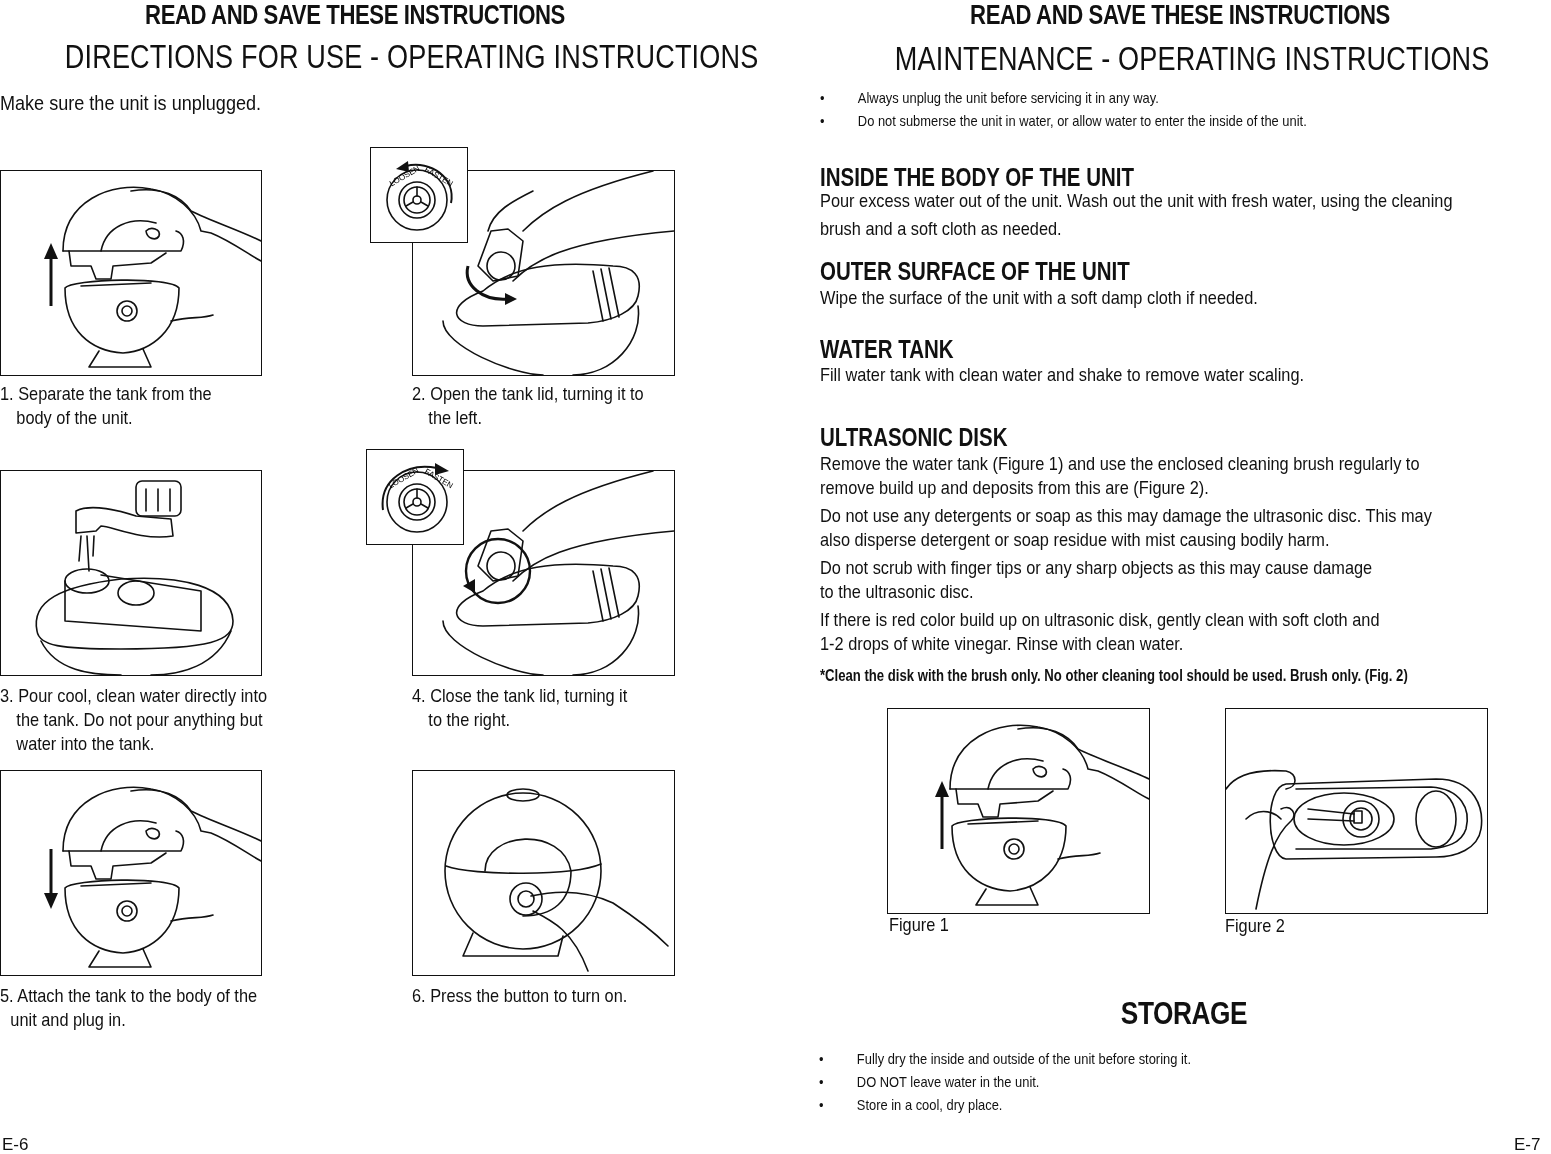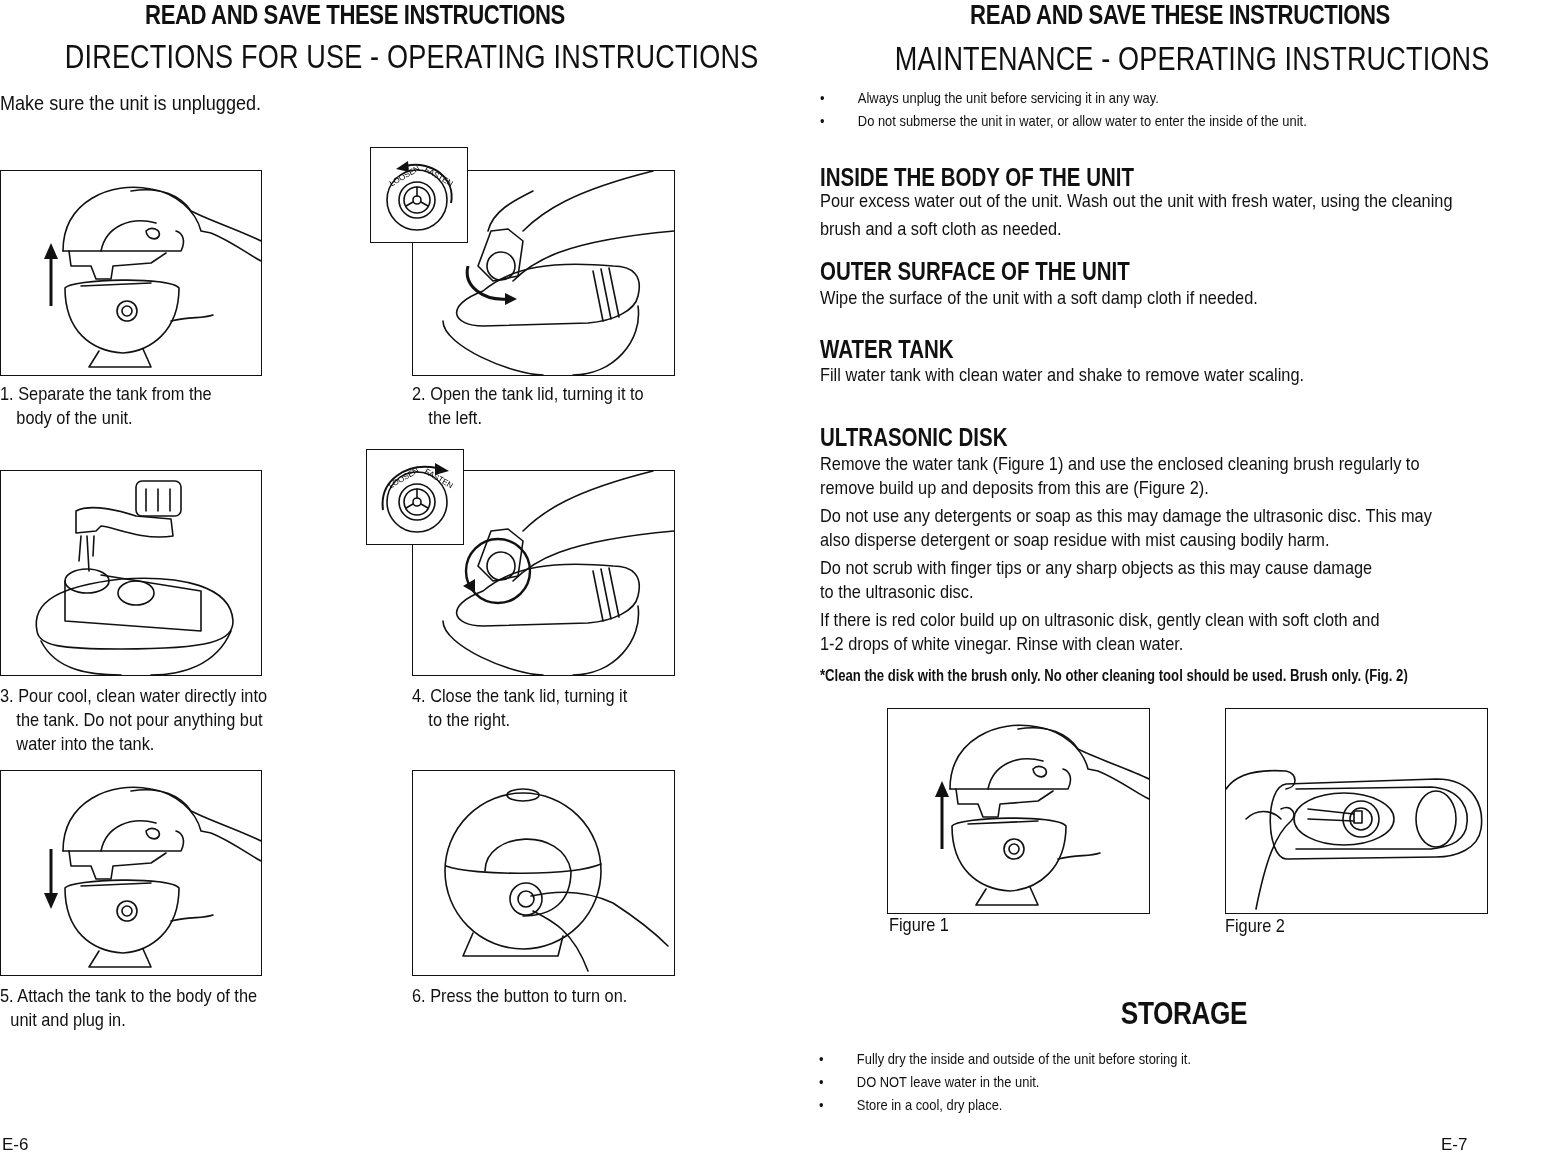--- a/index.html
+++ b/index.html
@@ -259,13 +259,13 @@
 </div>
 <div class="abs figlabel" style="left:1225px; top:915px;">Figure 2</div>
 
 <div class="abs banner" style="left:1034px; top:995px; width:300px; font-size:32px;">STORAGE</div>
 <ul class="abs bul" style="left:819px; top:1047px; margin:0; padding:0;">
   <li>Fully dry the inside and outside of the unit before storing it.</li>
   <li>DO NOT leave water in the unit.</li>
   <li>Store in a cool, dry place.</li>
 </ul>
 
-<div class="abs pageno" style="left:1441px; top:1135px;">E-7</div>
+<div class="abs pageno" style="left:1514px; top:1135px;">E-7</div>
 
 </body></html>

